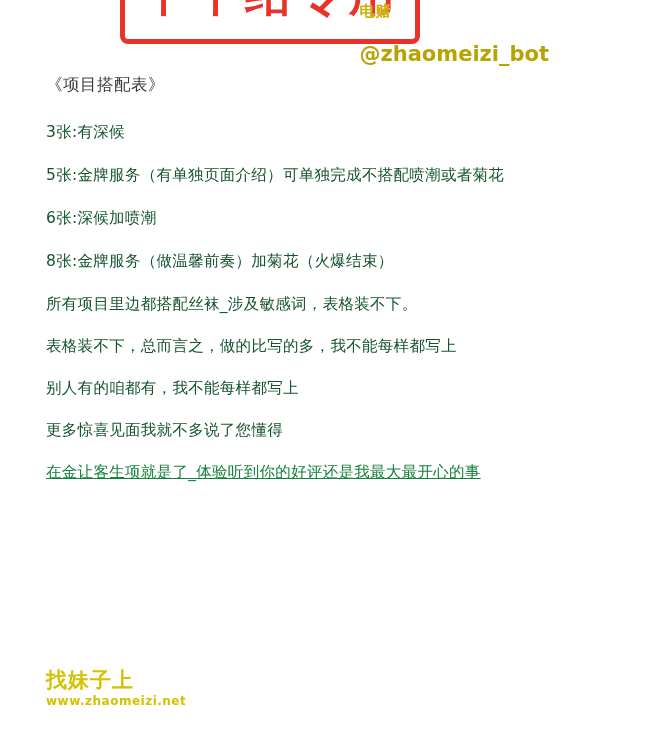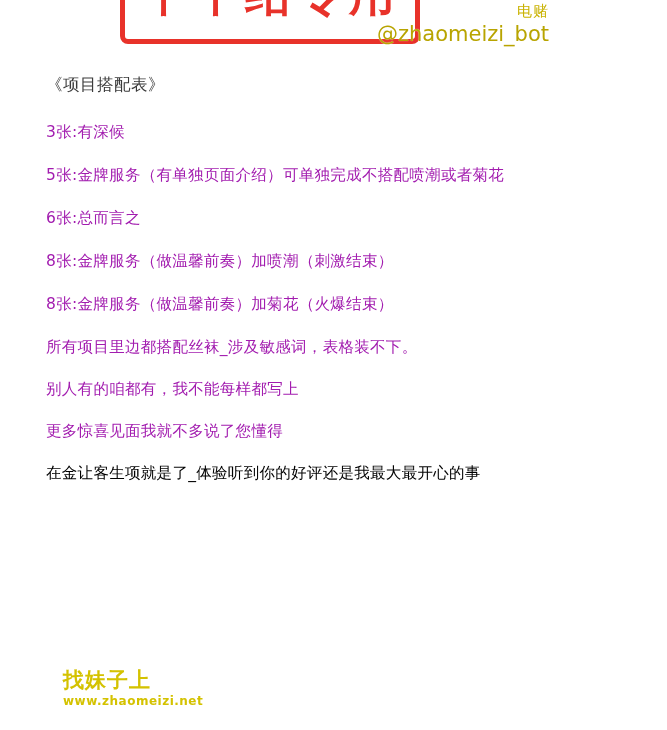--- a/index.html
+++ b/index.html
@@ -43,40 +43,41 @@
     color: #e8322a;
     letter-spacing: 6px;
     white-space: nowrap;
   }
 
   
   .wm-top {
     position: absolute;
     right: 118px;
     top: 2px;
-    text-align: right;
+    text-align: left;
     color: #c9b200;
-    font-weight: normal;
+    font-weight: bold;
     line-height: 1.25;
     text-shadow: 0 0 1px rgba(255,255,255,0.9);
   }
   .wm-top .wm-line1 {
     font-size: 15px;
     letter-spacing: 1px;
     color: #c9b200;
   }
   .wm-top .wm-line2 {
     font-size: 21px;
     color: #b8a400;
+    margin-top: 20px;
   }
 
   
   .wm-bottom {
     position: absolute;
-    left: 63px;
+    left: 46px;
     bottom: 20px;
     color: #d4c200;
     font-weight: bold;
     line-height: 1.3;
     text-shadow: 0 0 1px rgba(255,255,255,0.9);
     z-index: 5;
   }
   .wm-bottom .wm-line1 {
     font-size: 21px;
     letter-spacing: 1px;
@@ -92,54 +93,55 @@
     box-sizing: border-box;
   }
   .doc-title {
     font-size: 16.5px;
     color: #3b3b3b;
     margin: 0 0 26px 0;
     letter-spacing: 0.5px;
   }
   .line {
     font-size: 15.5px;
-    color: #a21caf;
+    color: #14532d;
     margin: 0 0 22px 0;
     letter-spacing: 0.3px;
     white-space: nowrap;
   }
   .line.para {
     margin-bottom: 21px;
   }
   .line.last {
-    color: #000000;
+    color: #15803d;
+    text-decoration: underline;
   }
 </style>
 </head>
 <body>
 
 <div class="stamp-area">
   <div class="stamp-box"></div>
   <div class="stamp-text">千千结专用</div>
 </div>
 
 <div class="wm-top">
   <div class="wm-line1">电赌</div>
   <div class="wm-line2">@zhaomeizi_bot</div>
 </div>
 
 <div class="doc">
   <div class="doc-title">《项目搭配表》</div>
 
   <div class="line">3张:有深候</div>
   <div class="line">5张:金牌服务（有单独页面介绍）可单独完成不搭配喷潮或者菊花</div>
-  <div class="line">6张:总而言之</div>
-  <div class="line">8张:金牌服务（做温馨前奏）加喷潮（刺激结束）</div>
+  <div class="line">6张:深候加喷潮</div>
   <div class="line">8张:金牌服务（做温馨前奏）加菊花（火爆结束）</div>
   <div class="line para">所有项目里边都搭配丝袜_涉及敏感词，表格装不下。</div>
+  <div class="line para">表格装不下，总而言之，做的比写的多，我不能每样都写上</div>
   <div class="line para">别人有的咱都有，我不能每样都写上</div>
   <div class="line para">更多惊喜见面我就不多说了您懂得</div>
   <div class="line para last">在金让客生项就是了_体验听到你的好评还是我最大最开心的事</div>
 </div>
 
 <div class="wm-bottom">
   <div class="wm-line1">找妹子上</div>
   <div class="wm-line2">www.zhaomeizi.net</div>
 </div>
 

